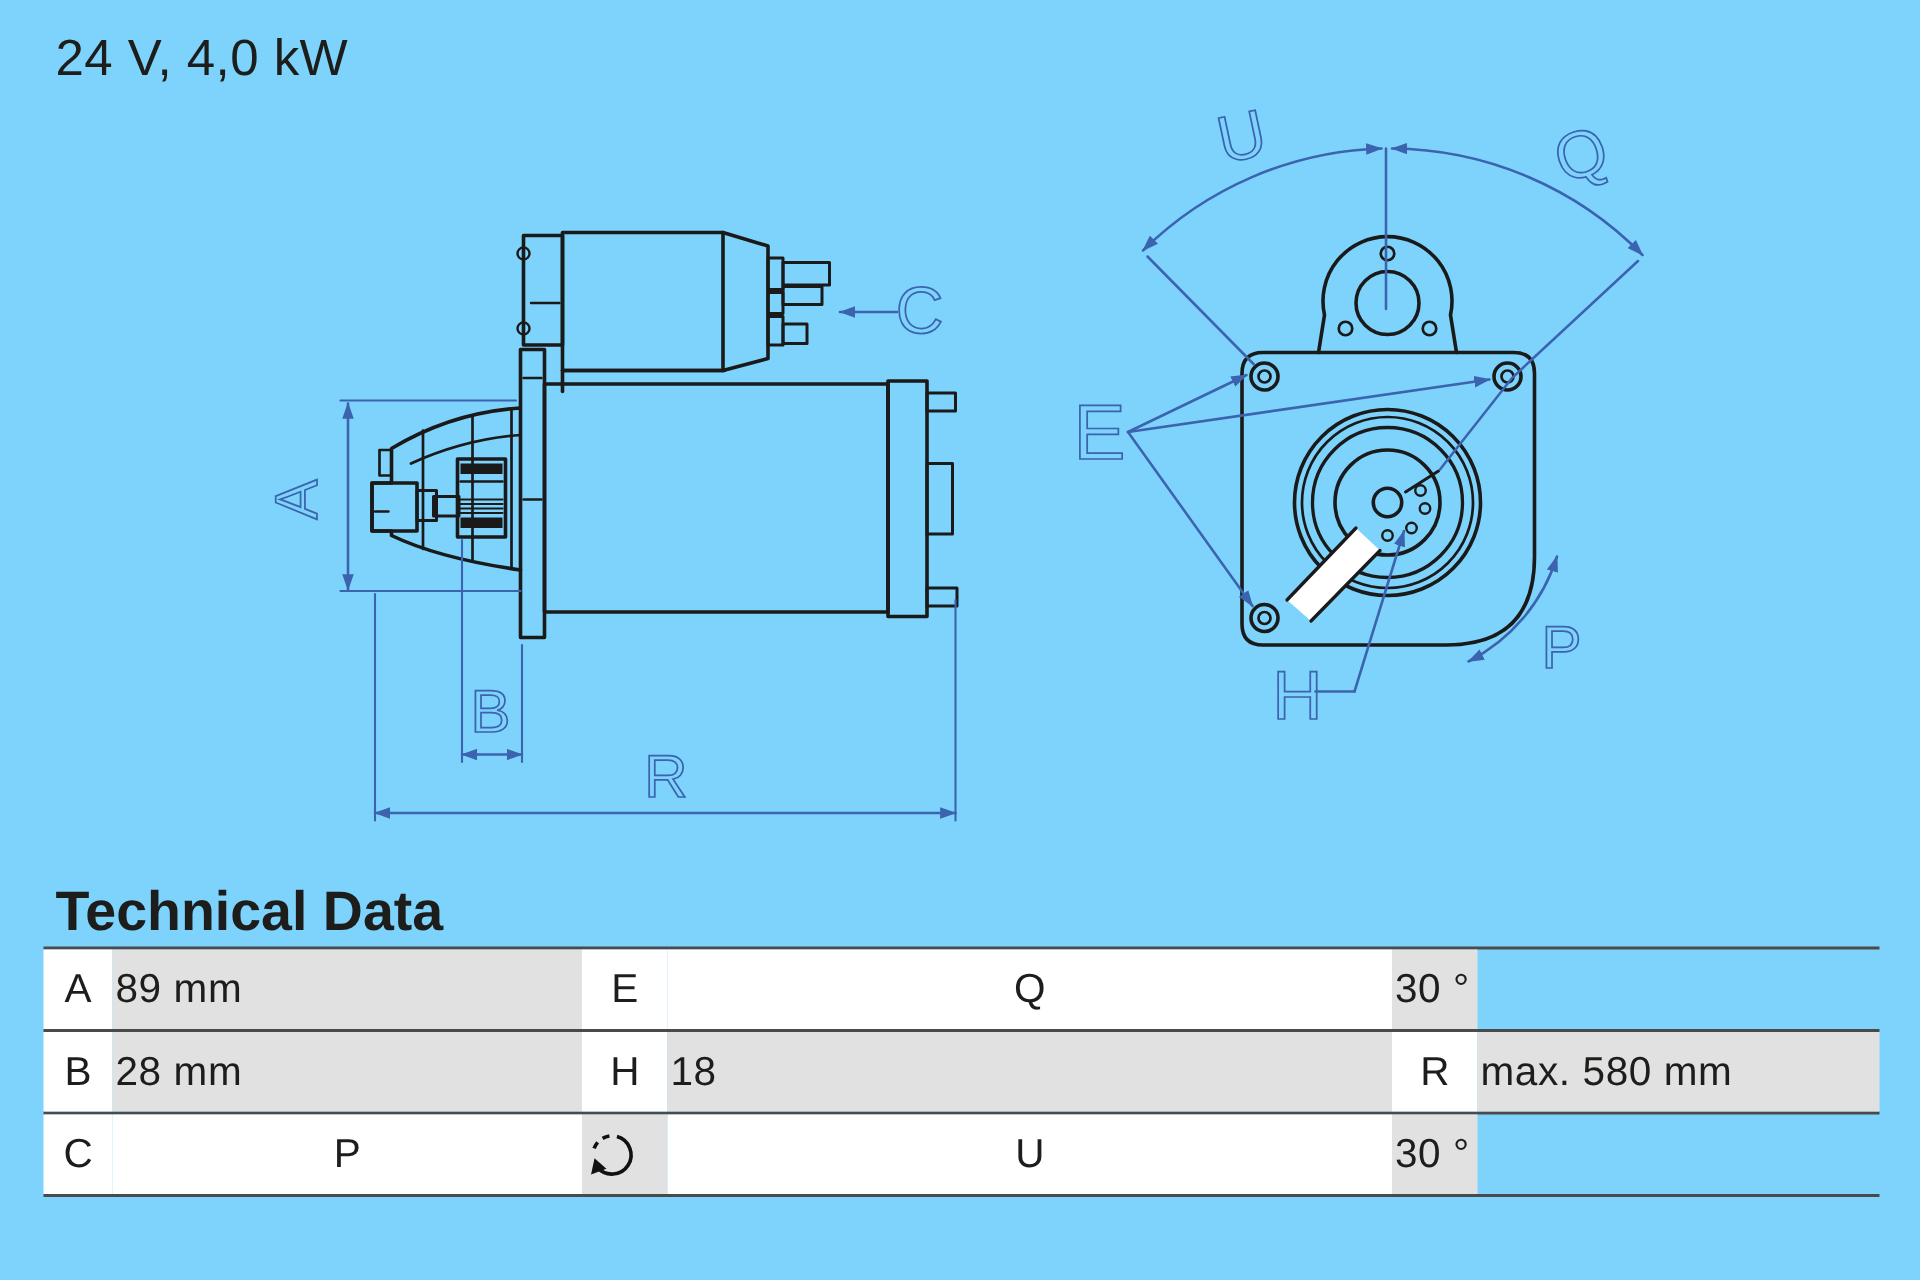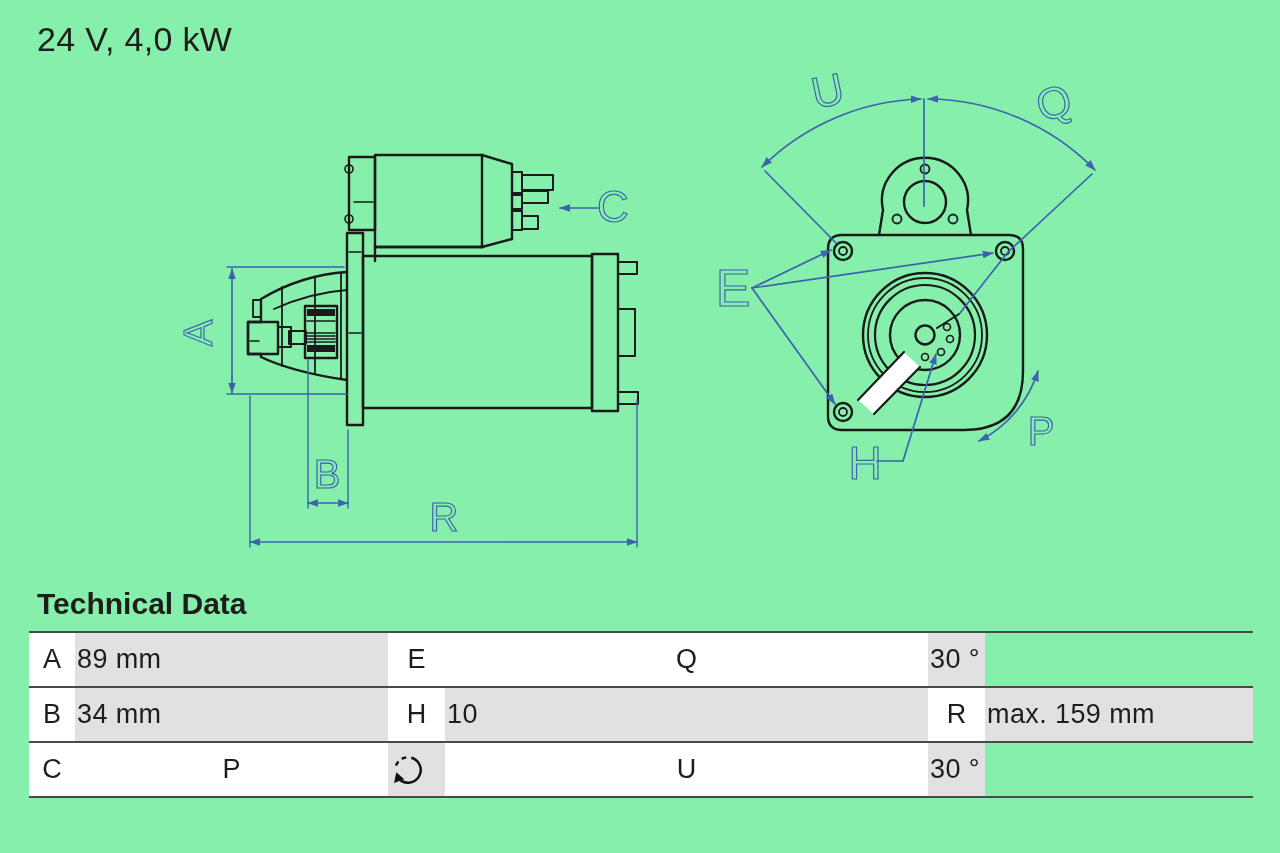--- a/index.html
+++ b/index.html
@@ -1,30 +1,30 @@
 <!DOCTYPE html>
 <html><head>
 <meta charset="utf-8">
 <style>
   * { margin:0; padding:0; box-sizing:border-box; }
   html,body { background:#ffffff; }
   .page {
-    position:relative; width:1280px; height:853px; background:#86efac;
+    position:relative; width:1280px; height:853px; background:#7dd3fc;
     font-family:"Liberation Sans", sans-serif; overflow:hidden;
   }
   .title {
     position:absolute; left:37px; top:20px;
     font-size:34px; color:#1d1d1b; letter-spacing:0.3px;
   }
   .drawing {
     position:absolute; left:0; top:55px; width:1280px; height:530px;
   }
   .heading {
     position:absolute; left:37px; top:587px;
-    font-size:30px; font-weight:bold; color:#1d1d1b;
+    font-size:37px; font-weight:bold; color:#1d1d1b;
   }
   .tech-table {
     position:absolute; left:29px; top:631px; width:1224px;
     border-top:2px solid #4a4a4a;
     font-size:27px; color:#1d1d1b;
   }
   .t-row {
     display:grid;
     grid-template-columns:46px 313px 57px 483px 57px 268px;
     height:55px;
@@ -190,25 +190,25 @@
   <div class="tech-table">
     <div class="t-row">
       <div class="k">A</div>
       <div class="v">89 mm</div>
       <div class="k">E</div>
       <div class="k">Q</div>
       <div class="v">30 °</div>
     </div>
     <div class="t-row">
       <div class="k">B</div>
-      <div class="v">34 mm</div>
+      <div class="v">28 mm</div>
       <div class="k">H</div>
-      <div class="v">10</div>
+      <div class="v">18</div>
       <div class="k">R</div>
-      <div class="v">max. 159 mm</div>
+      <div class="v">max. 580 mm</div>
     </div>
     <div class="t-row">
       <div class="k">C</div>
       <div class="k">P</div>
       <div class="v">
         <svg class="rot-icon" width="36" height="36" viewBox="0 0 34 34" xmlns="http://www.w3.org/2000/svg">
           <path d="M20.1,5.4 A12,12 0 1 1 7.8,24.7" fill="none" stroke="#111111" stroke-width="2.3"></path>
           <path d="M5.7,12.9 A12,12 0 0 1 18,5" fill="none" stroke="#111111" stroke-width="2.3" stroke-dasharray="4.5 4"></path>
           <path d="M3.8,29.2 L13.5,25.7 L6.0,19.1 Z" fill="#111111"></path>
         </svg>

